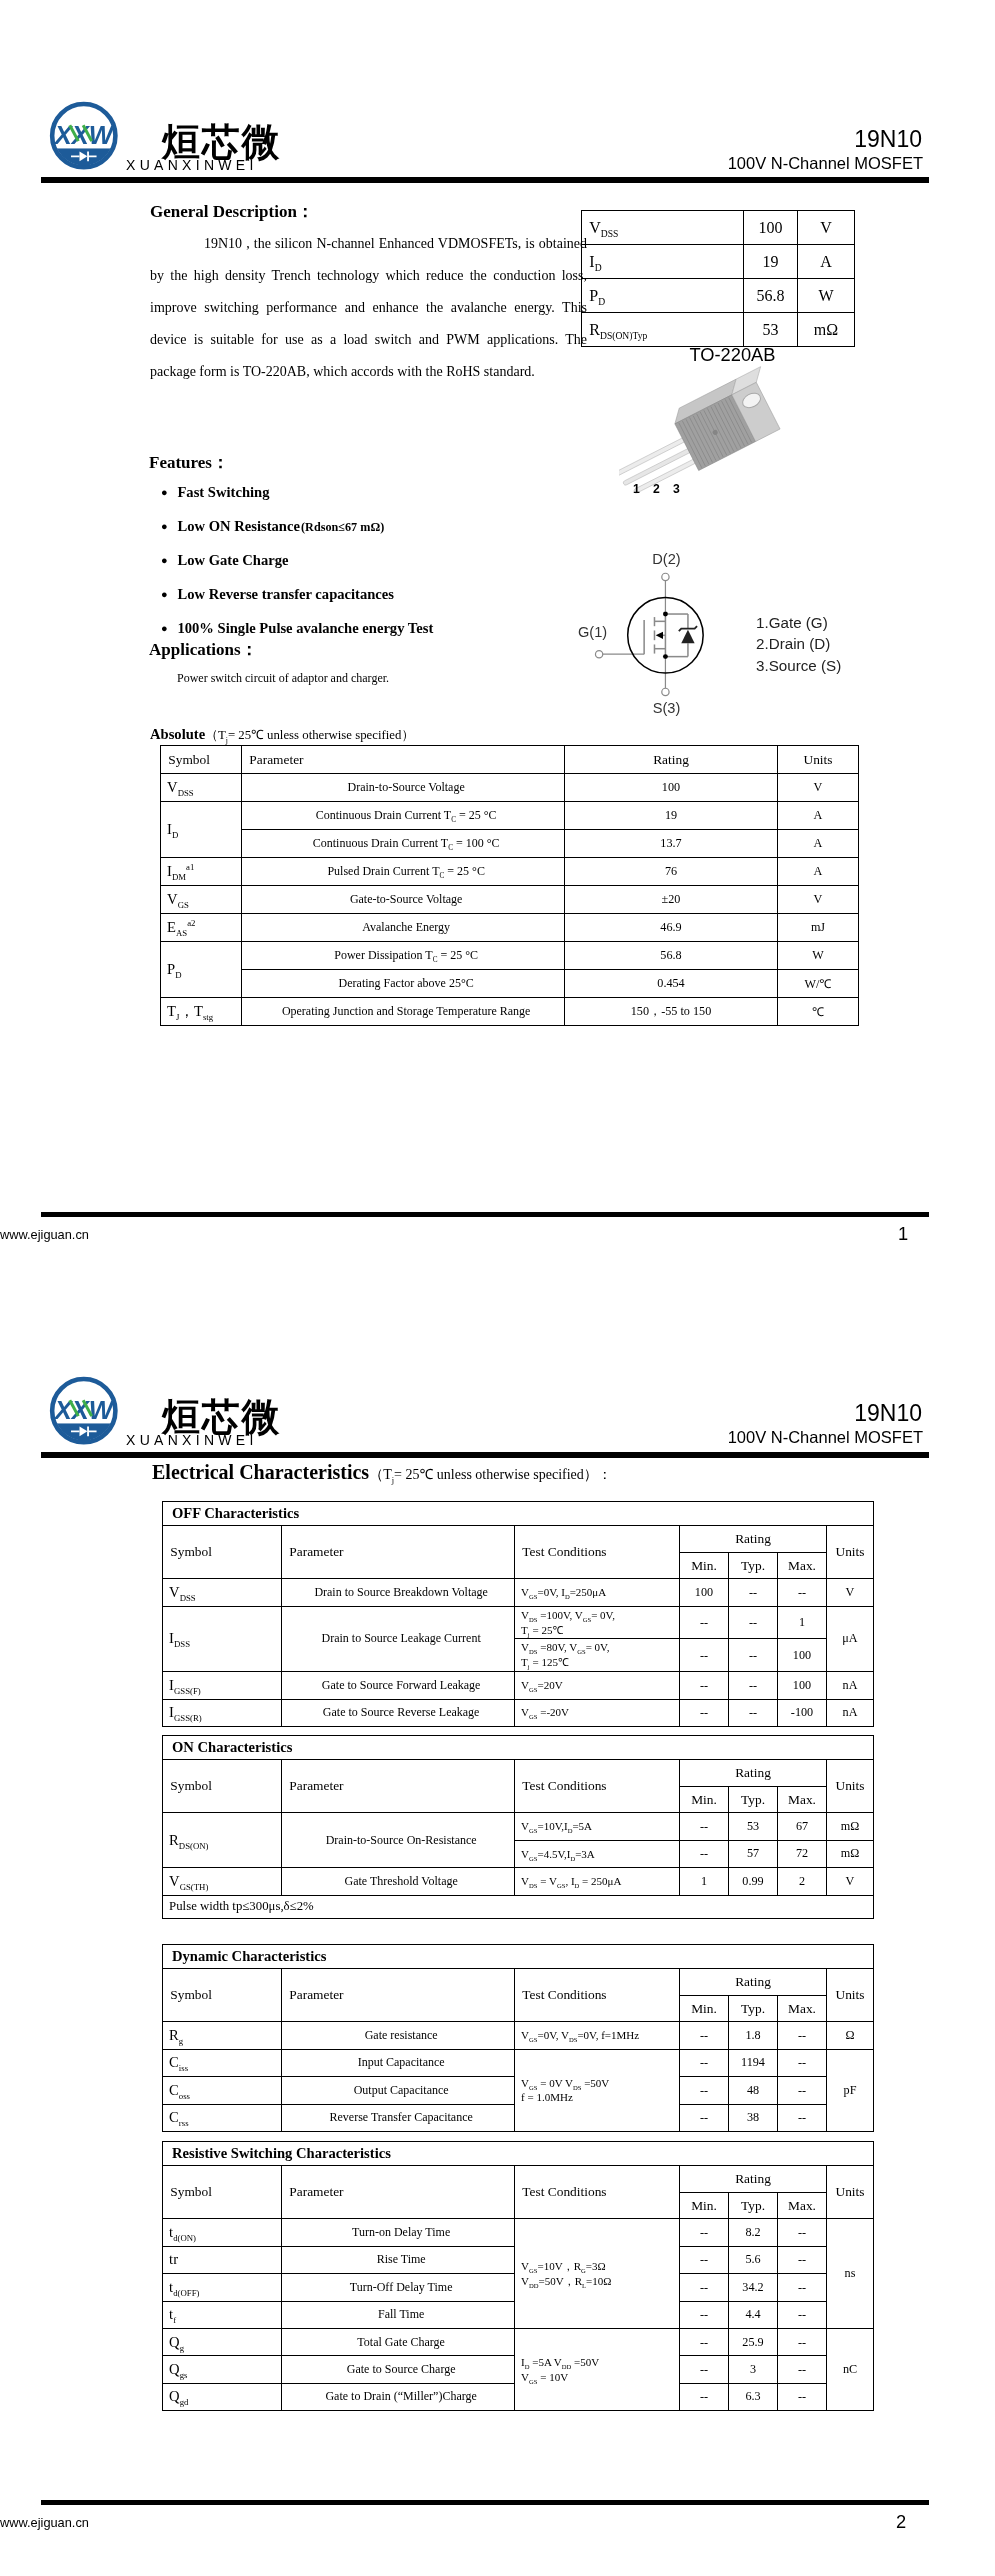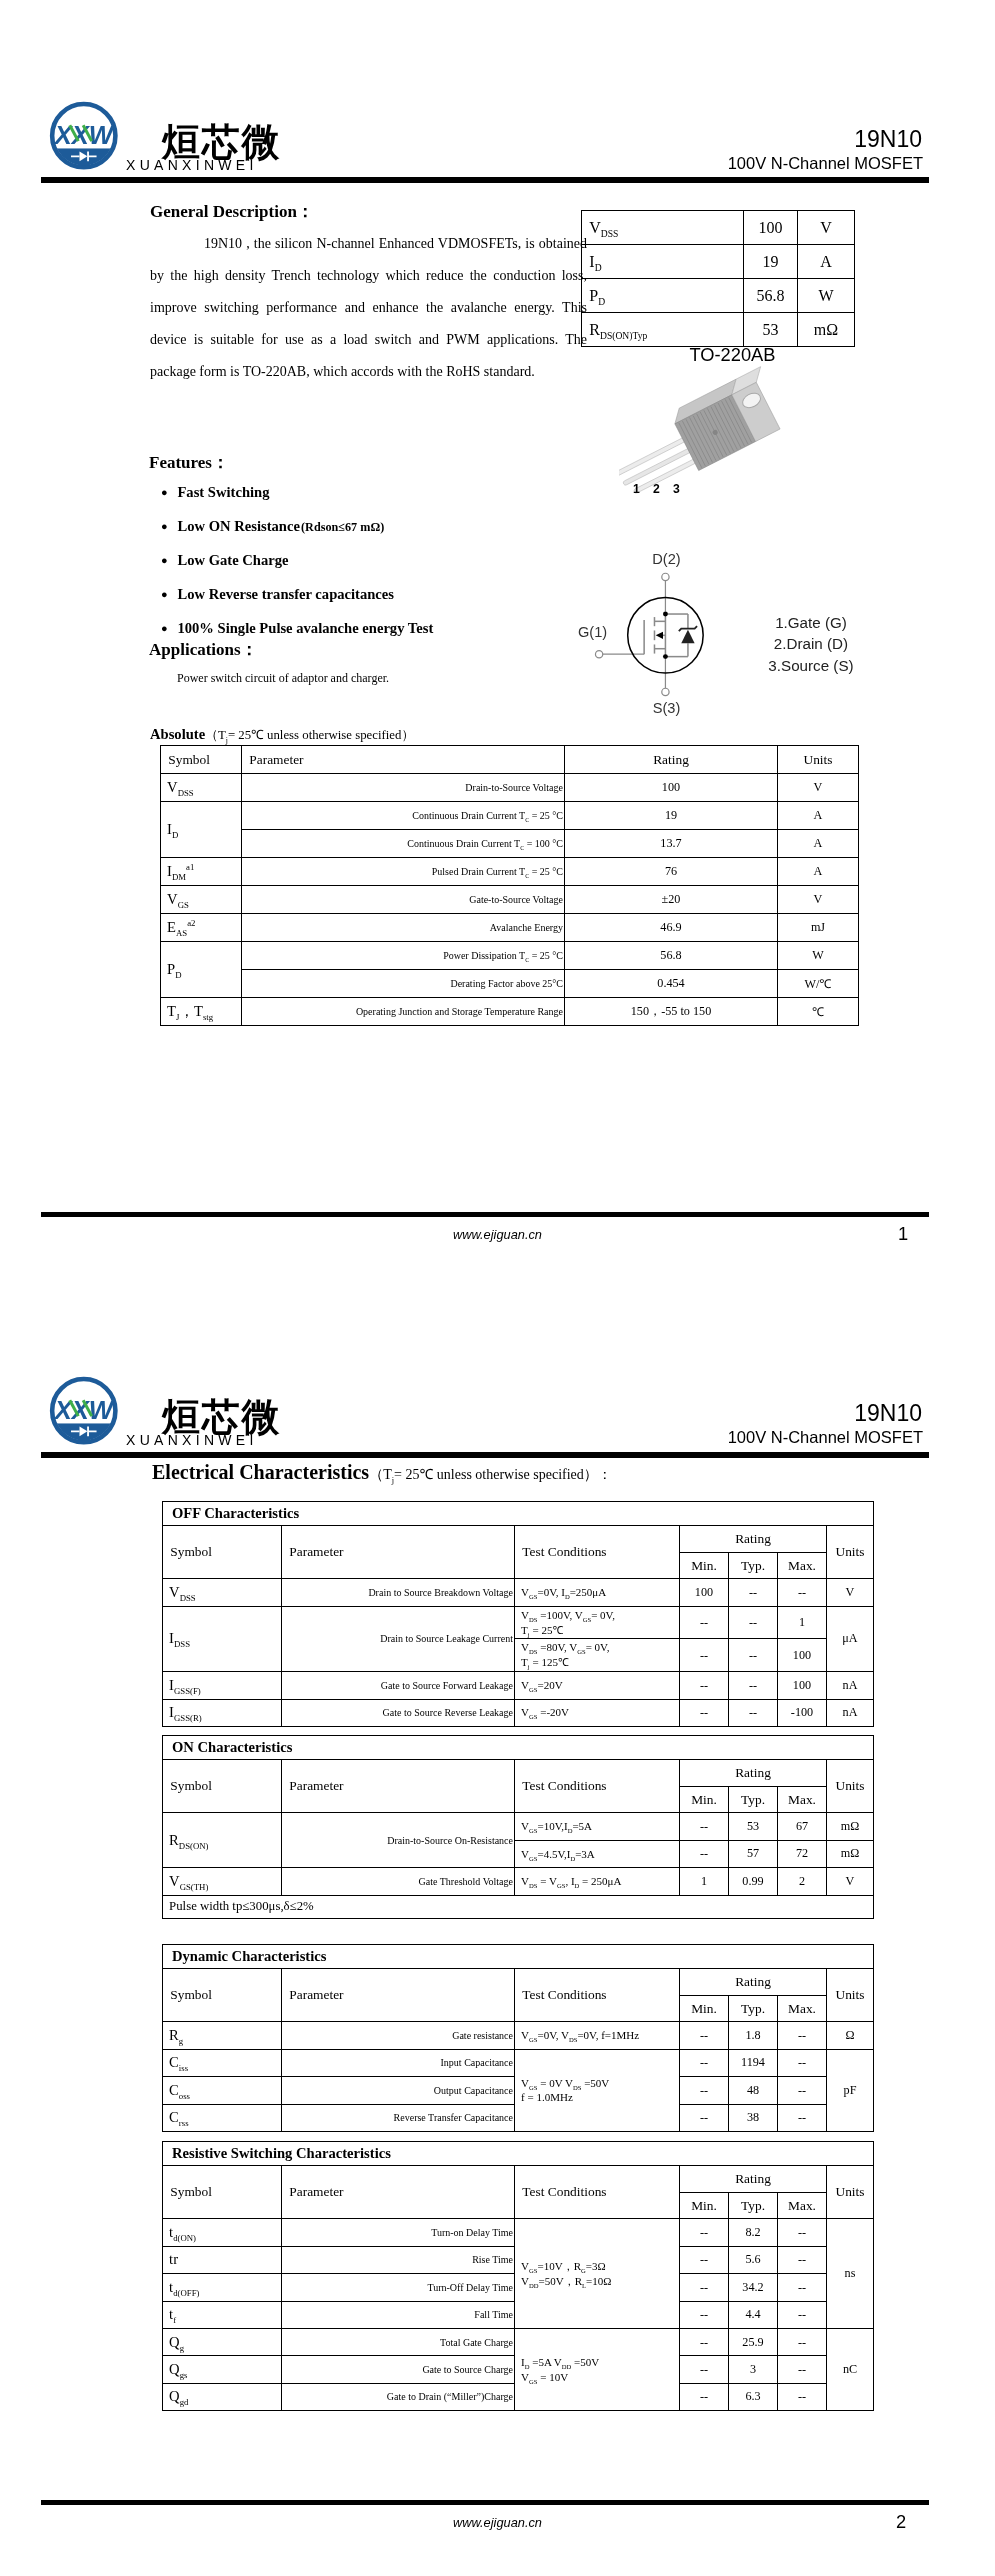--- a/index.html
+++ b/index.html
@@ -30,33 +30,33 @@
   .elec-title-r{font-size:14px;}
   
   table.dt{position:absolute;border-collapse:collapse;table-layout:fixed;border:1.8px solid #000;}
   .dt td{border:1.2px solid #000;overflow:hidden;}
   tr.h40{height:24.4px}tr.h43{height:26px}tr.h44{height:27px}tr.h45{height:27.4px}
   tr.h46{height:28px}tr.h38{height:23px}tr.h55{height:34px}
   td.ttl{font-size:14.6px;font-weight:bold;text-align:left;padding-left:9px;}
   td.hl{font-size:13.4px;text-align:left;padding-left:7.3px;}
   td.hc{font-size:13.4px;text-align:center;}
   td.sy{font-size:14.6px;text-align:left;padding-left:6.1px;}
-  td.pa{font-size:10px;text-align:right;padding-left:7.3px;}
+  td.pa{font-size:12px;text-align:center;padding-left:7.3px;}
   td.tc{font-size:11px;text-align:left;padding-left:6.1px;white-space:pre-line;line-height:1.35;}
   td.nu{font-size:12.2px;text-align:center;}
   td.un{font-size:12.2px;text-align:center;}
   td.note{font-size:12.8px;text-align:left;padding-left:6.1px;}
   td.sy2{font-size:16px;text-align:left;padding-left:7.3px;}
   td.nu2{font-size:16px;text-align:center;}
   
   .pinlab{font-family:"Liberation Sans",sans-serif;font-size:14.6px;color:#333;}
-  .legend-line{font-family:"Liberation Sans",sans-serif;font-size:15.2px;color:#222;line-height:21.3px;text-align:center;}
+  .legend-line{font-family:"Liberation Sans",sans-serif;font-size:15.2px;color:#222;line-height:21.3px;}
   .pkg-label{font-family:"Liberation Sans",sans-serif;font-size:18.3px;}
   .pins123{font-family:"Liberation Sans",sans-serif;font-size:12.2px;font-weight:bold;letter-spacing:4.9px;}
-  .foot-site{font-family:"Liberation Sans",sans-serif;font-size:12.8px;text-align:center;width:100%;font-style:italic;}
+  .foot-site{font-family:"Liberation Sans",sans-serif;font-size:12.8px;width:100%;}
   .foot-num{font-family:"Liberation Sans",sans-serif;font-size:18.3px;}
 </style>
 </head>
 <body>
 
 <div class="cv">
 
   <svg class="ab" style="left:49px;top:101px" width="72" height="73" viewBox="0 0 118 120">
     <defs>
         <clipPath id="lc">

